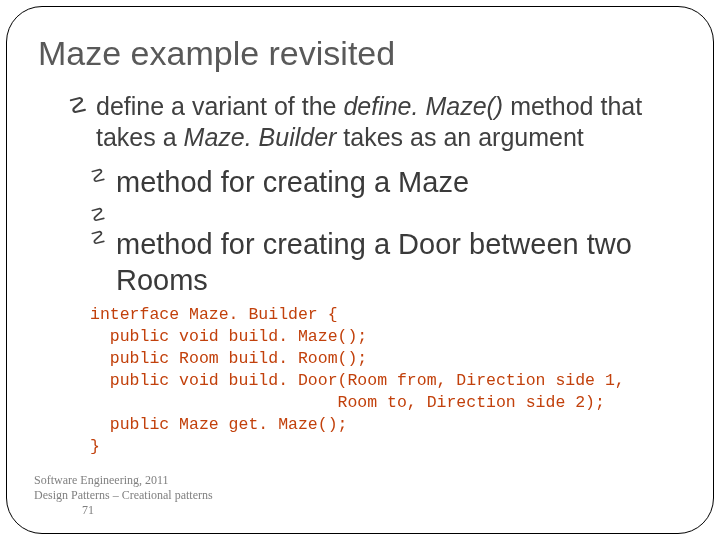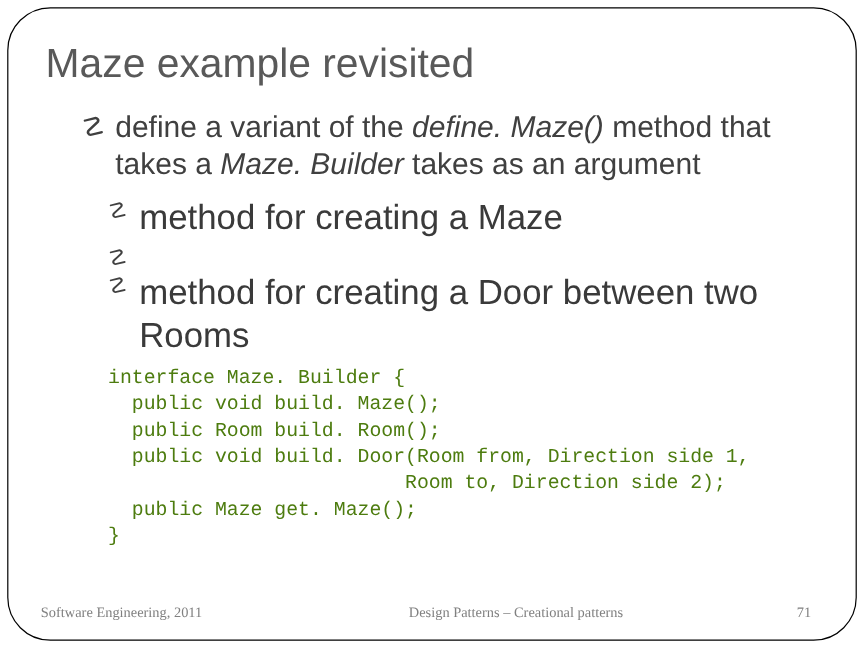--- a/index.html
+++ b/index.html
@@ -49,33 +49,34 @@
   .sub-list .bullet-row { margin-bottom: 2px; }
   .b2-text {
     font-size: 29px; color: #3a3a3a; line-height: 1.26;
   }
   .code-overlay {
     position: absolute;
     left: 90px;
     top: 304px;
     font-family: "Courier New", Courier, monospace;
     font-size: 16.5px;
-    color: #4d7c0f;
+    color: #c2410c;
     line-height: 1.33;
     white-space: pre;
   }
   .footer {
     position: absolute;
     left: 0; right: 0; bottom: 22px;
     display: flex;
     align-items: baseline;
     font-size: 12px;
     color: #808080;
     padding: 0 44px 0 34px;
     font-family: "Times New Roman", Times, serif;
+    flex-direction: column;
   }
   .footer-left { flex: 0 0 auto; width: 210px; }
   .footer-center { flex: 1 1 auto; text-align: center; }
   .footer-right { flex: 0 0 auto; width: 60px; text-align: right; font-family: Liberation Serif, serif; }
 </style>
 </head>
 <body>
 
 <div class="slide">
   <div class="frame"></div>

